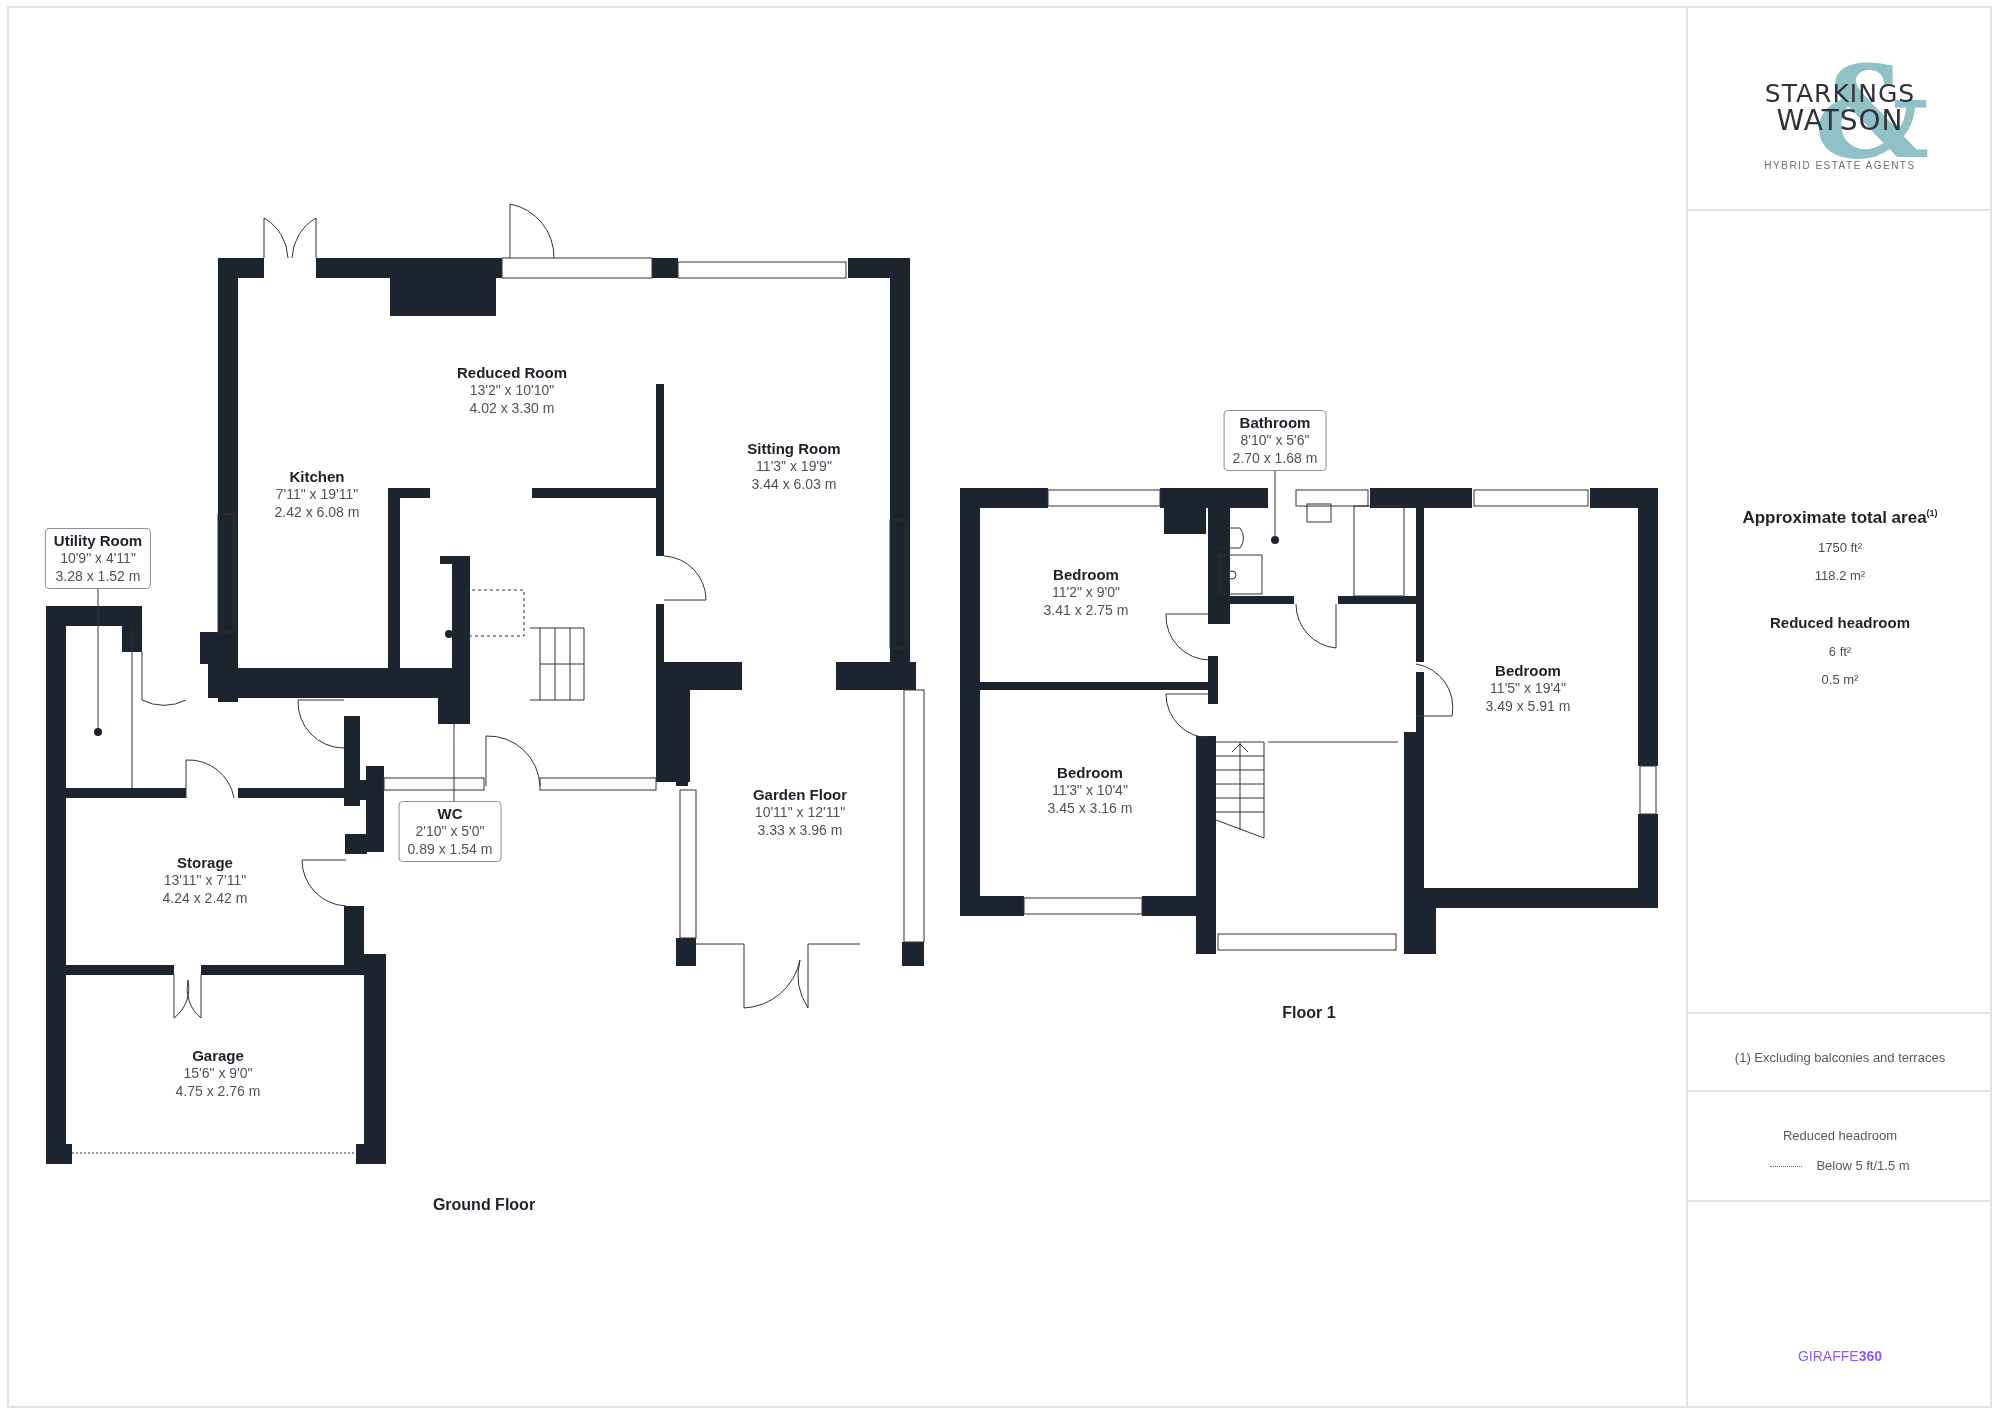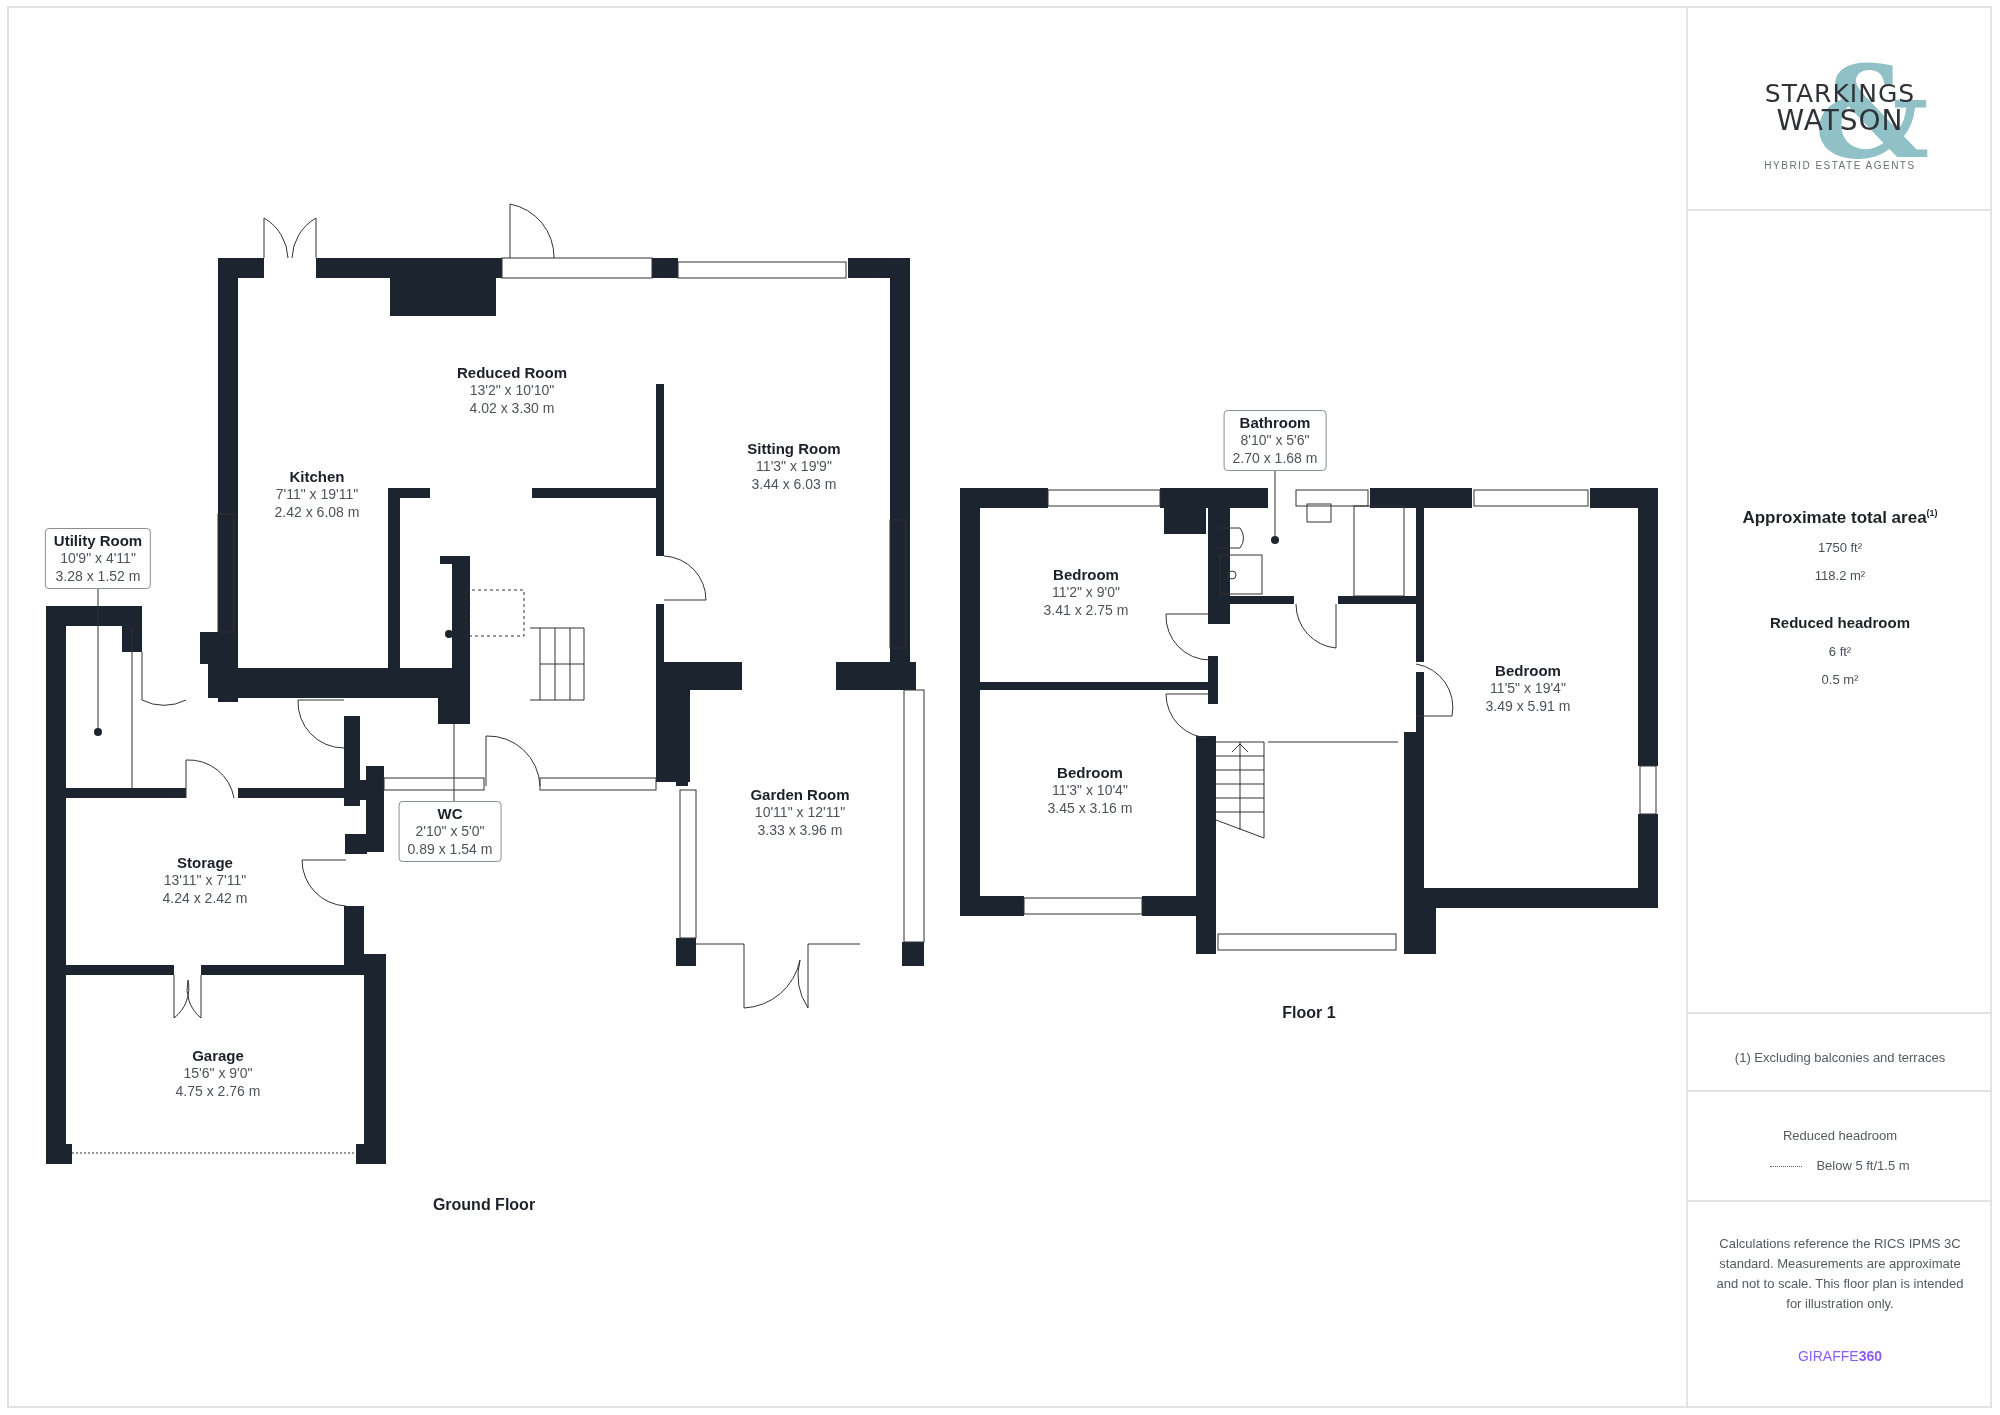--- a/index.html
+++ b/index.html
@@ -188,21 +188,21 @@
   <div class="rname">Storage</div>
   <div class="rdim">13'11" x 7'11"</div>
   <div class="rdim">4.24 x 2.42 m</div>
 </div>
 <div class="label boxed" style="left:450px; top:801px;">
   <div class="rname">WC</div>
   <div class="rdim">2'10" x 5'0"</div>
   <div class="rdim">0.89 x 1.54 m</div>
 </div>
 <div class="label" style="left:800px; top:786px;">
-  <div class="rname">Garden Room</div>
+  <div class="rname">Garden Floor</div>
   <div class="rdim">10'11" x 12'11"</div>
   <div class="rdim">3.33 x 3.96 m</div>
 </div>
 <div class="label" style="left:218px; top:1047px;">
   <div class="rname">Garage</div>
   <div class="rdim">15'6" x 9'0"</div>
   <div class="rdim">4.75 x 2.76 m</div>
 </div>
 <div class="floor-label" style="left:484px; top:1196px;">Ground Floor</div>
 
@@ -249,17 +249,16 @@
   <div class="sb-sec val" style="top:666px;">0.5 m²</div>
 
   <div class="divider" style="top:1006px;"></div>
   <div class="sb-sec note" style="top:1044px;">(1) Excluding balconies and terraces</div>
   <div class="divider" style="top:1084px;"></div>
   <div class="sb-sec note" style="top:1122px;">Reduced headroom</div>
   <div class="sb-sec note" style="top:1152px;">
     <span class="legend-line"></span><span>Below 5 ft/1.5 m</span>
   </div>
   <div class="divider" style="top:1194px;"></div>
-  <div class="sb-sec disclaimer" style="top:1228px;">Calculations reference the RICS IPMS 3C standard. Measurements are approximate and not to scale. This floor plan is intended for illustration only.</div>
   <div class="sb-sec giraffe" style="top:1342px;">
     <span>GIRAFFE</span><b>360</b>
   </div>
 </div>
 
 </body></html>

